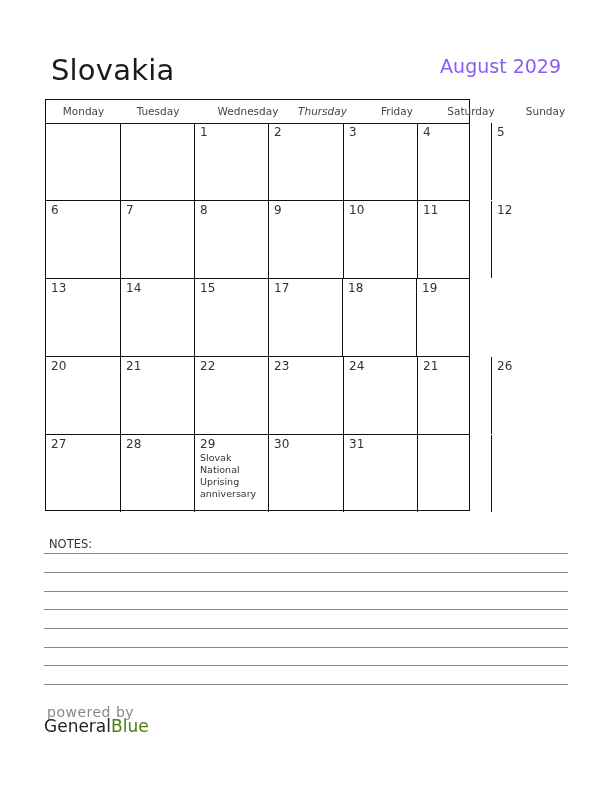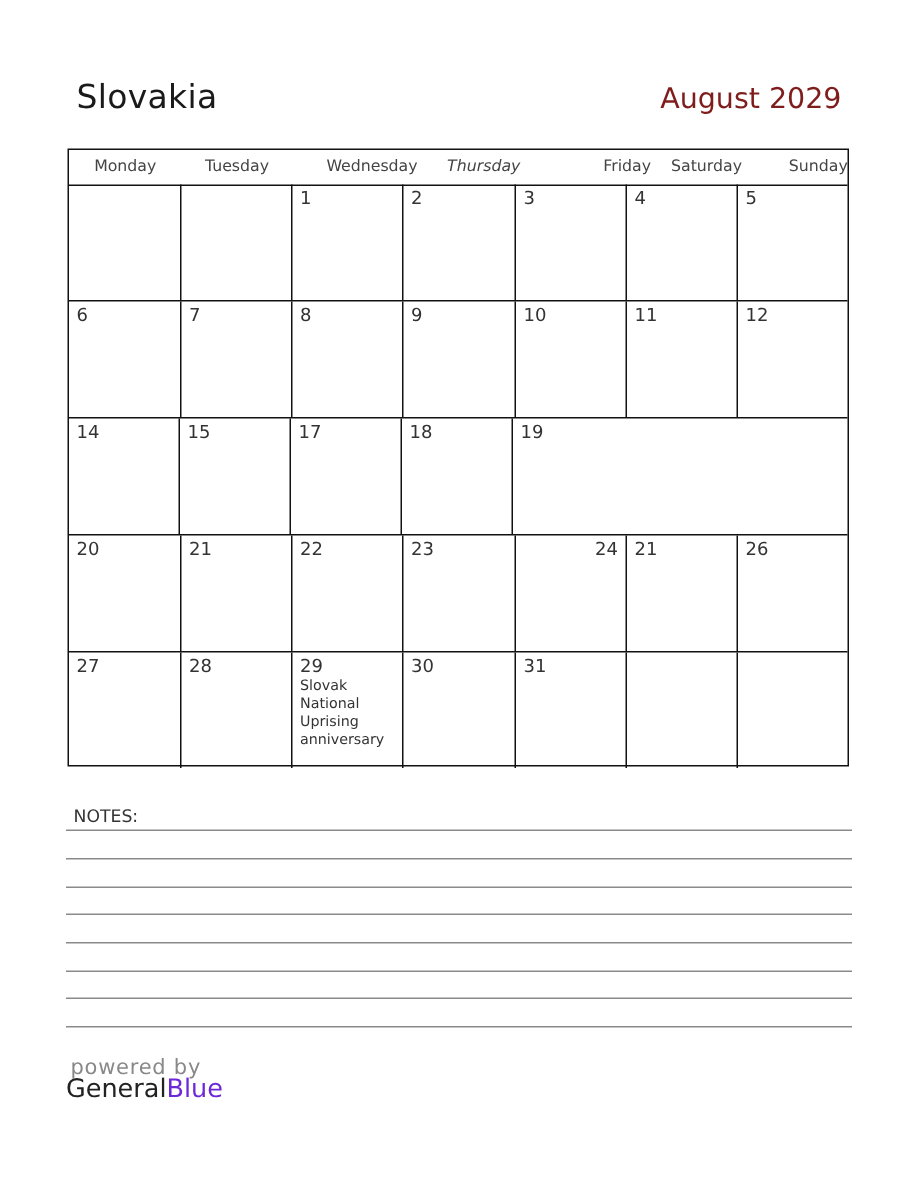--- a/index.html
+++ b/index.html
@@ -1,49 +1,49 @@
 <!DOCTYPE html>
 <html><head>
 <meta charset="utf-8">
 <style>
   html, body { margin: 0; padding: 0; background: #ffffff; }
   body { width: 612px; height: 792px; position: relative; overflow: hidden;
          font-family: "DejaVu Sans", sans-serif; color: #222; }
-  .country { position: absolute; left: 51px; top: 53px; font-size: 22px; color: #1a1a1a; letter-spacing: 0.2px; }
-  .month { position: absolute; right: 51px; top: 55px; font-size: 19px; color: #7f1d1d; }
-  .calendar { position: absolute; left: 45px; top: 99px; width: 521px; height: 412px;
+  .country { position: absolute; left: 51px; top: 53px; font-size: 29px; color: #1a1a1a; letter-spacing: 0.2px; }
+  .month { position: absolute; right: 51px; top: 55px; font-size: 19px; color: #8b5cf6; }
+  .calendar { position: absolute; left: 45px; top: 99px; width: 425px; height: 412px;
               border: 1px solid #111; box-sizing: border-box; }
   .hdr { position: absolute; left: 0; top: 0; width: 100%; height: 24px; border-bottom: 1px solid #111; box-sizing: border-box; display: flex; }
   .hdr .dn { flex: 0 0 auto; text-align: center; font-size: 10.5px; line-height: 23px; color: #444; }
   .grid { position: absolute; left: 0; top: 23px; width: 100%; }
   .row { display: flex; height: 78px; border-bottom: 1px solid #111; box-sizing: border-box; }
   .row:last-child { border-bottom: none; height: 77px; }
   .cell { flex: 0 0 auto; border-right: 1px solid #111; box-sizing: border-box; padding: 2px 5px; position: relative; }
   .cell:last-child { border-right: none; }
   .num { font-size: 12px; color: #333; line-height: 14px; display: block; }
   .evt { font-size: 9.5px; color: #333; line-height: 12px; display: block; margin-top: 1px; }
   .notes-label { position: absolute; left: 49px; top: 537px; font-size: 11.5px; color: #333; }
   .note-line { position: absolute; left: 44px; width: 524px; height: 0; border-top: 1px solid #8a8a8a; }
   .powered { position: absolute; left: 47px; top: 704px; font-size: 14px; color: #888; letter-spacing: 0.5px; }
   .brand { position: absolute; left: 44px; top: 716px; font-size: 17px; color: #222; }
-  .brand .blue { color: #6d28d9; }
+  .brand .blue { color: #4d7c0f; }
 </style>
 </head>
 <body>
 
 <div class="country">Slovakia</div>
 <div class="month">August 2029</div>
 
 <div class="calendar">
   <div class="hdr" id="hdr">
       <div class="dn" style="width: 75px;">Monday</div>
       <div class="dn" style="width: 74px;">Tuesday</div>
       <div class="dn" style="width: 74px; margin-left: 16px;">Wednesday</div>
       <div class="dn" style="width: 75px; font-style: italic;">Thursday</div>
-      <div class="dn" style="width: 74px; text-align: right;">Friday</div>
+      <div class="dn" style="width: 74px;">Friday</div>
       <div class="dn" style="width: 74px;">Saturday</div>
       <div class="dn" style="width: 75px;">Sunday</div>
     </div>
   <div class="grid" id="grid">
       <div class="row">
         <div class="cell" style="width: 75px;">
           <span class="num"></span>
         </div>
         <div class="cell" style="width: 74px;">
           <span class="num"></span>
@@ -81,20 +81,23 @@
           <span class="num">10</span>
         </div>
         <div class="cell" style="width: 74px;">
           <span class="num">11</span>
         </div>
         <div class="cell" style="width: 75px;">
           <span class="num">12</span>
         </div>
       </div>
       <div class="row">
+        <div class="cell" style="width: 75px;">
+          <span class="num">13</span>
+        </div>
         <div class="cell" style="width: 74px;">
           <span class="num">14</span>
         </div>
         <div class="cell" style="width: 74px;">
           <span class="num">15</span>
         </div>
         <div class="cell" style="width: 74px;">
           <span class="num">17</span>
         </div>
         <div class="cell" style="width: 74px;">
@@ -110,21 +113,21 @@
         </div>
         <div class="cell" style="width: 74px;">
           <span class="num">21</span>
         </div>
         <div class="cell" style="width: 74px;">
           <span class="num">22</span>
         </div>
         <div class="cell" style="width: 75px;">
           <span class="num">23</span>
         </div>
-        <div class="cell" style="width: 74px; text-align: right;">
+        <div class="cell" style="width: 74px;">
           <span class="num">24</span>
         </div>
         <div class="cell" style="width: 74px;">
           <span class="num">21</span>
         </div>
         <div class="cell" style="width: 75px;">
           <span class="num">26</span>
         </div>
       </div>
       <div class="row">

